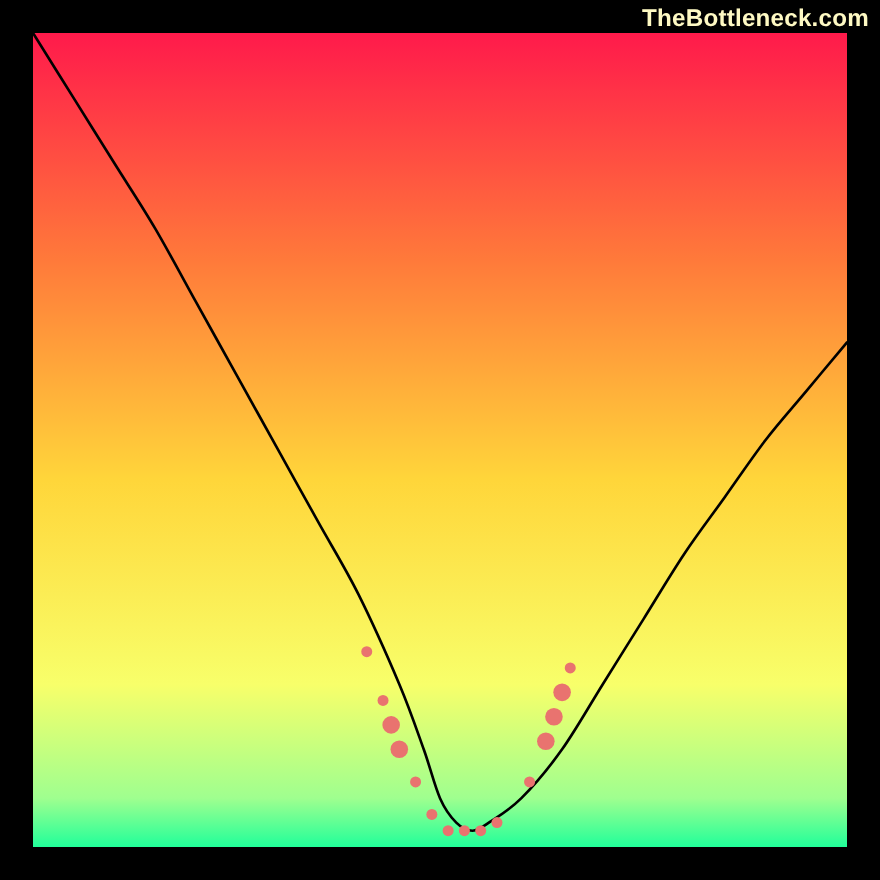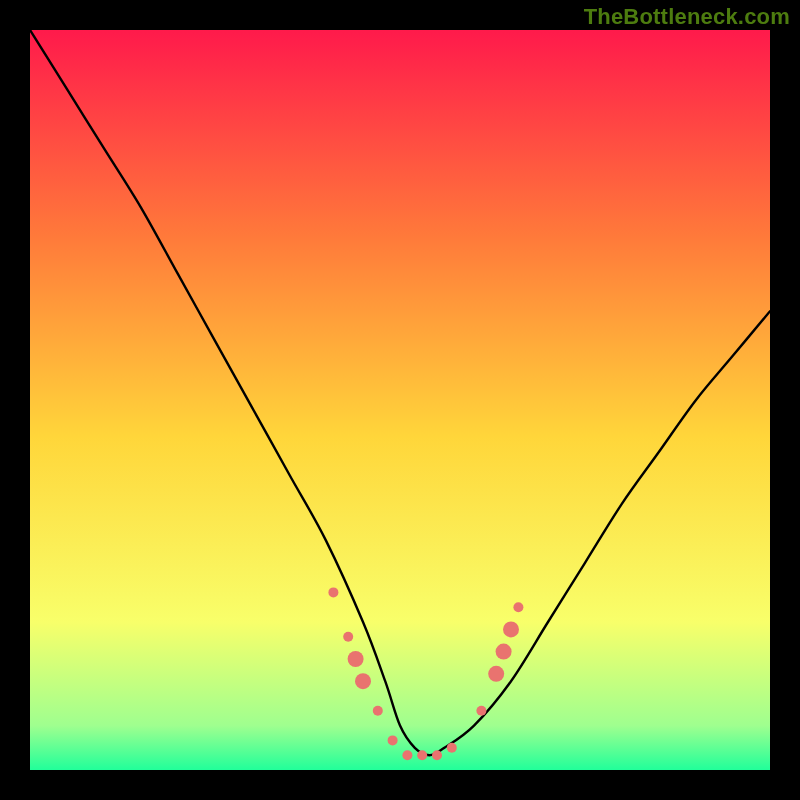--- a/index.html
+++ b/index.html
@@ -16,21 +16,21 @@
     width: 800px;
     height: 800px;
     background: #000;
   }
   .watermark {
     position: absolute;
     top: 4px;
     right: 10px;
     font-size: 22px;
     font-weight: bold;
-    color: #4d7c0f;
+    color: #fef9c3;
     letter-spacing: 0.2px;
     z-index: 5;
   }
   .plot {
     position: absolute;
     left: 30px;
     top: 30px;
     width: 740px;
     height: 740px;
   }

